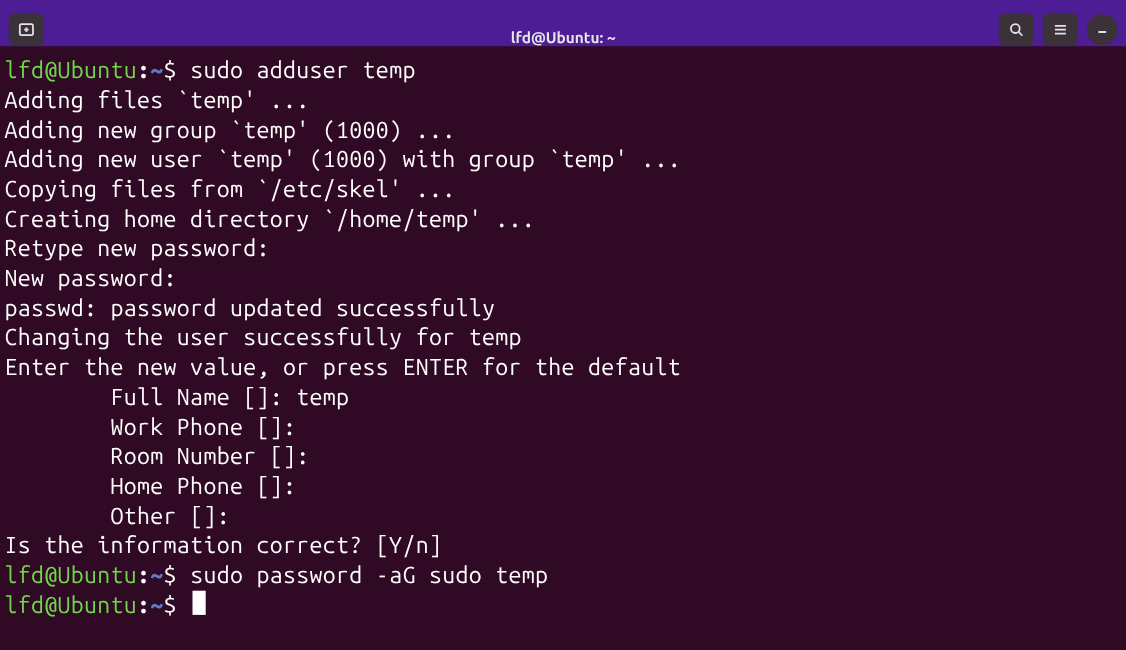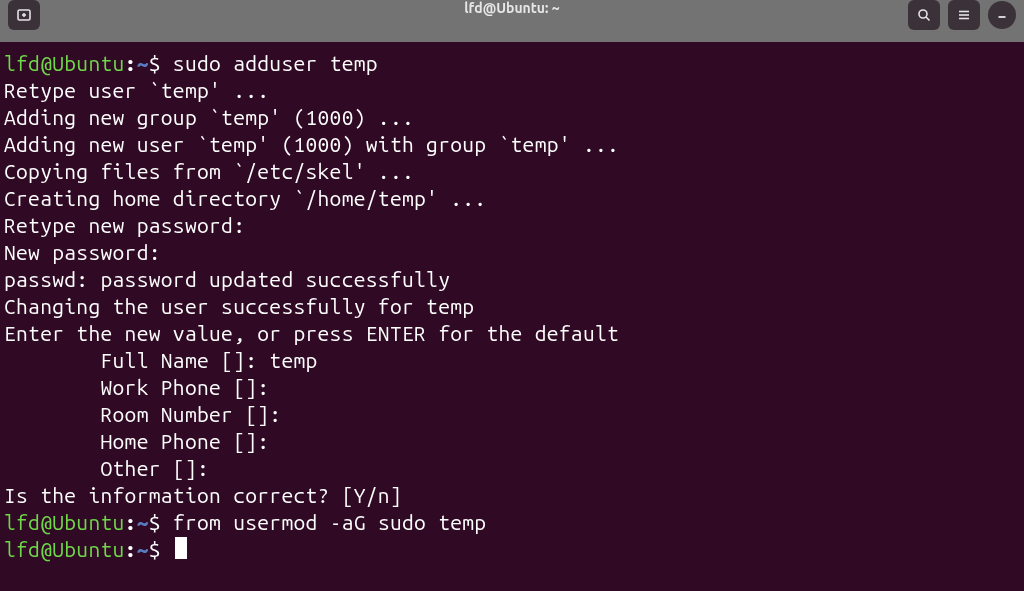--- a/index.html
+++ b/index.html
@@ -5,23 +5,23 @@
     * { margin: 0; padding: 0; box-sizing: border-box; }
     body {
       width: 1024px;
       height: 591px;
       background: #300a24;
       font-family: "Ubuntu Mono", "DejaVu Sans Mono", monospace;
       overflow: hidden;
     }
     .titlebar {
       height: 42px;
-      background: #737373;
+      background: #4c1d95;
       display: flex;
-      align-items: flex-start;
+      align-items: flex-end;
       padding: 0 8px;
       position: relative;
     }
     .tb-left { display: flex; align-items: center; gap: 6px; }
     .tb-btn {
       width: 32px;
       height: 30px;
       border-radius: 6px;
       background: #3a3238;
       display: flex;
@@ -112,31 +112,31 @@
     <div class="tb-round">
       <svg viewBox="0 0 14 14" stroke="currentColor" stroke-width="1.8">
         <line x1="3.5" y1="9" x2="10.5" y2="9"></line>
       </svg>
     </div>
   </div>
 </div>
 
 <div class="terminal">
   <div class="line"><span class="user">lfd@Ubuntu</span><span class="colon">:</span><span class="path">~</span><span class="dollar">$</span><span class="cmd"> sudo adduser temp</span></div>
-  <div class="line out">Retype user `temp' ...</div>
+  <div class="line out">Adding files `temp' ...</div>
   <div class="line out">Adding new group `temp' (1000) ...</div>
   <div class="line out">Adding new user `temp' (1000) with group `temp' ...</div>
   <div class="line out">Copying files from `/etc/skel' ...</div>
   <div class="line out">Creating home directory `/home/temp' ...</div>
   <div class="line out">Retype new password:</div>
   <div class="line out">New password:</div>
   <div class="line out">passwd: password updated successfully</div>
   <div class="line out">Changing the user successfully for temp</div>
   <div class="line out">Enter the new value, or press ENTER for the default</div>
   <div class="line out">        Full Name []: temp</div>
   <div class="line out">        Work Phone []:</div>
   <div class="line out">        Room Number []:</div>
   <div class="line out">        Home Phone []:</div>
   <div class="line out">        Other []:</div>
   <div class="line out">Is the information correct? [Y/n]</div>
-  <div class="line"><span class="user">lfd@Ubuntu</span><span class="colon">:</span><span class="path">~</span><span class="dollar">$</span><span class="cmd"> from usermod -aG sudo temp</span></div>
+  <div class="line"><span class="user">lfd@Ubuntu</span><span class="colon">:</span><span class="path">~</span><span class="dollar">$</span><span class="cmd"> sudo password -aG sudo temp</span></div>
   <div class="line"><span class="user">lfd@Ubuntu</span><span class="colon">:</span><span class="path">~</span><span class="dollar">$</span><span class="cmd"> </span><span class="cursor"></span></div>
 </div>
 
 </body></html>

